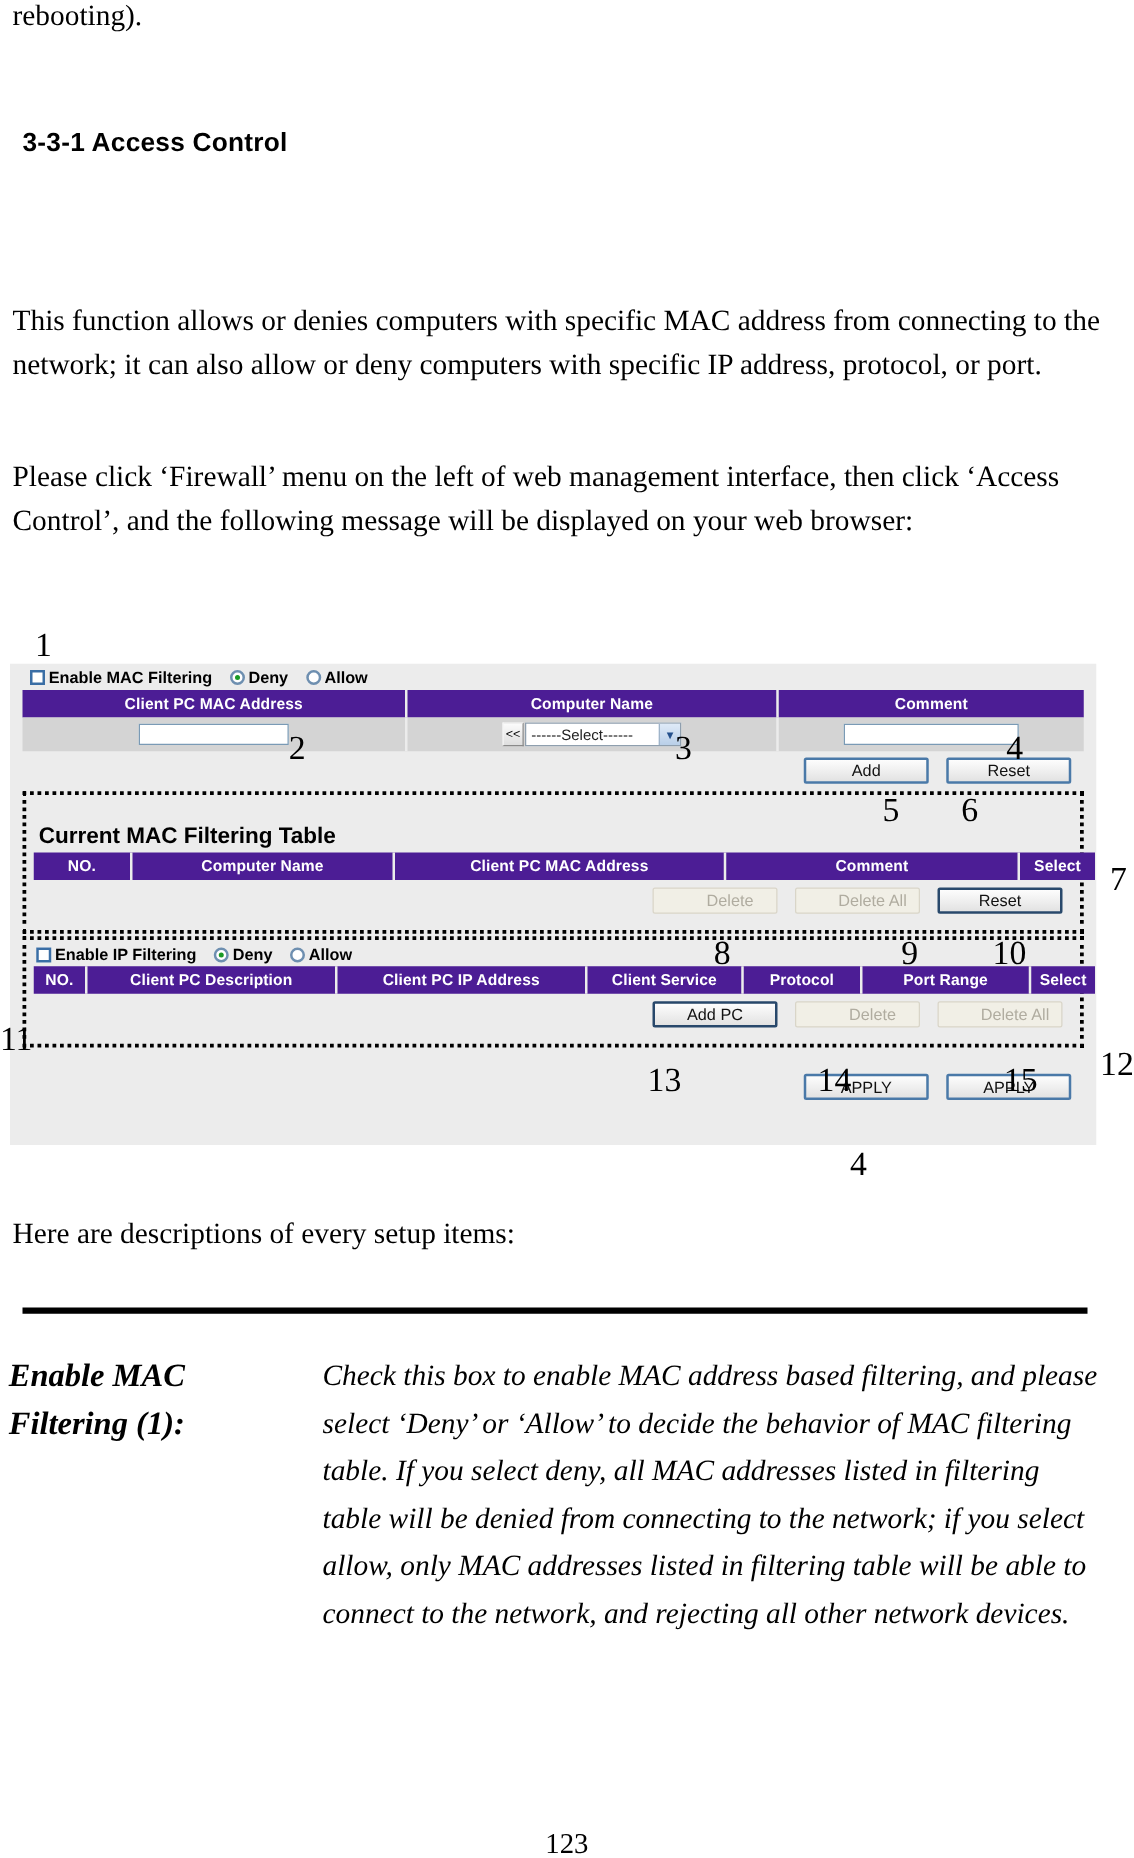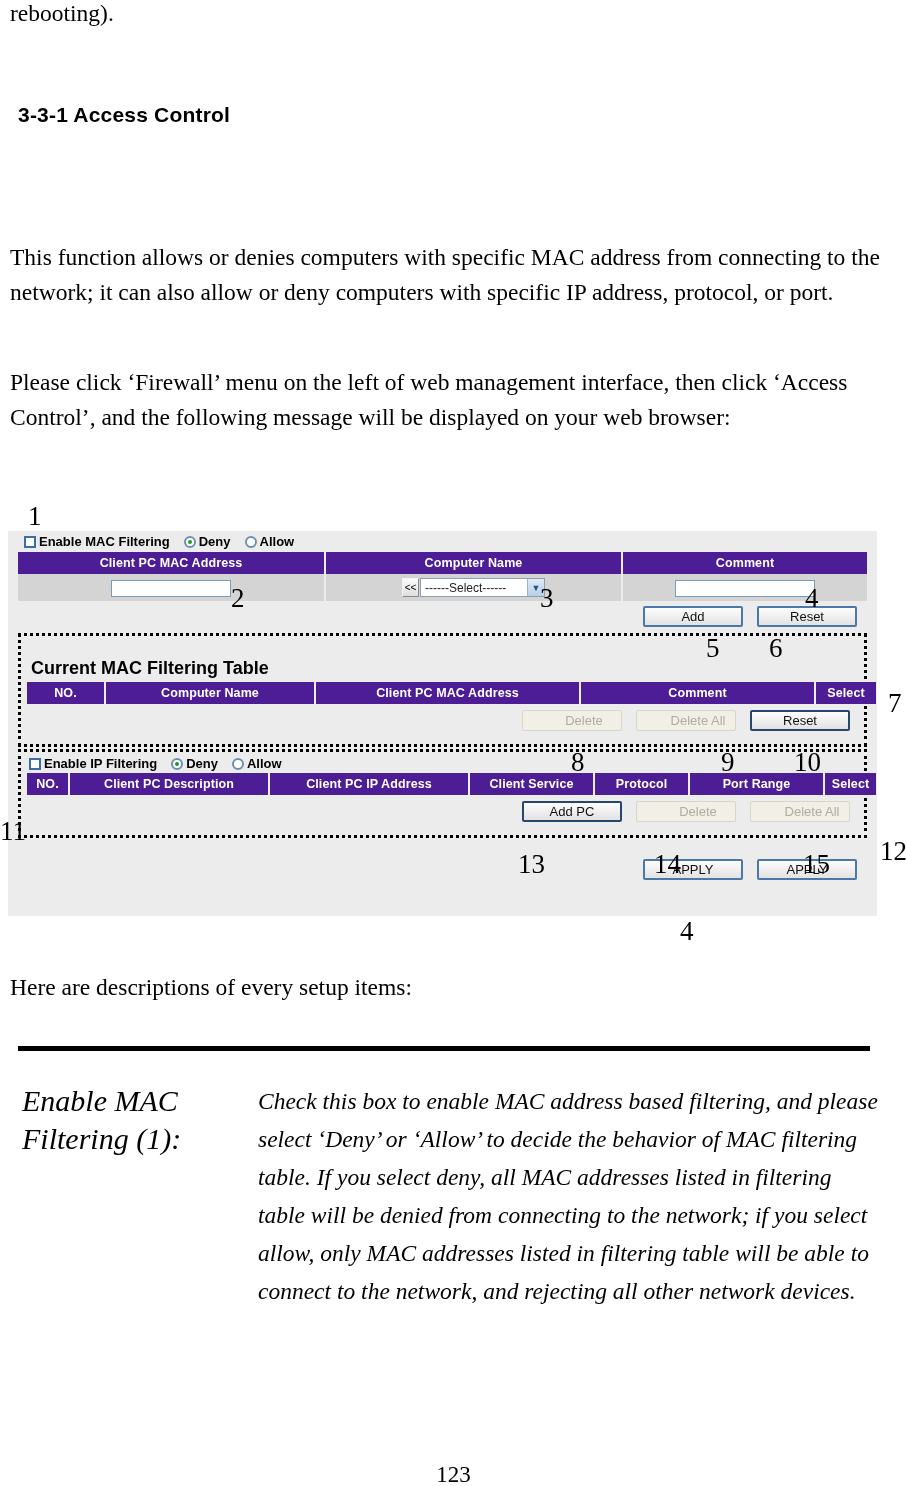--- a/index.html
+++ b/index.html
@@ -44,25 +44,26 @@
     left: 18px;
     top: 1046px;
     width: 852px;
     height: 5px;
     background: #000;
   }
 
   
   #desc-term {
     position: absolute;
-    left: 22px; top: 1082px;
+    left: 7px; top: 1082px;
     width: 240px;
     font-style: italic;
-    font-size: 30px;
+    font-size: 26px;
     line-height: 38px;
+    font-weight: bold;
   }
   #desc-body {
     position: absolute;
     left: 258px; top: 1082px;
     width: 620px;
     font-style: italic;
     font-size: 23.5px;
     line-height: 38px;
   }
 

